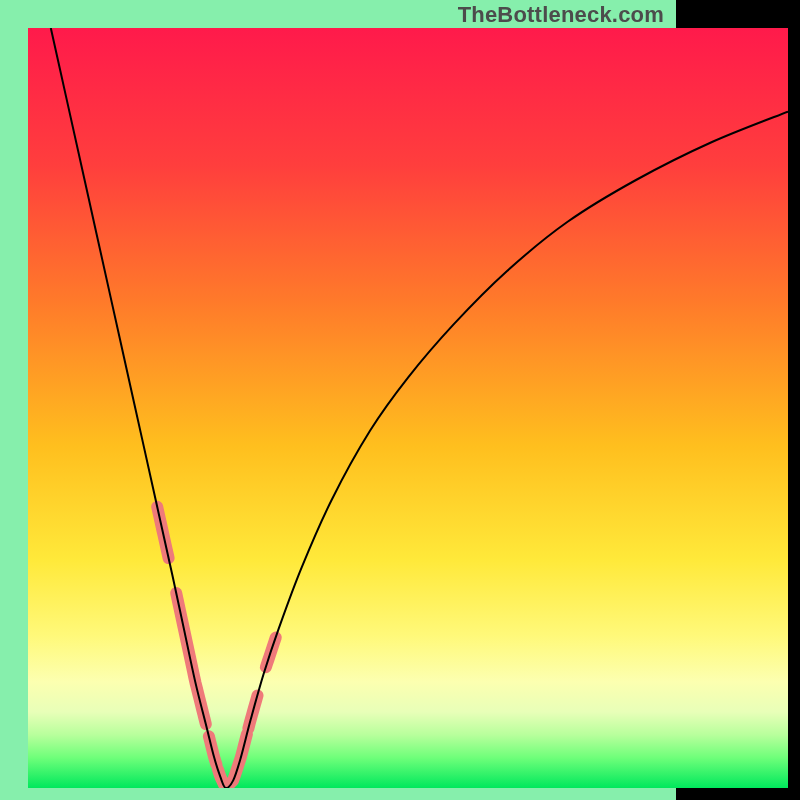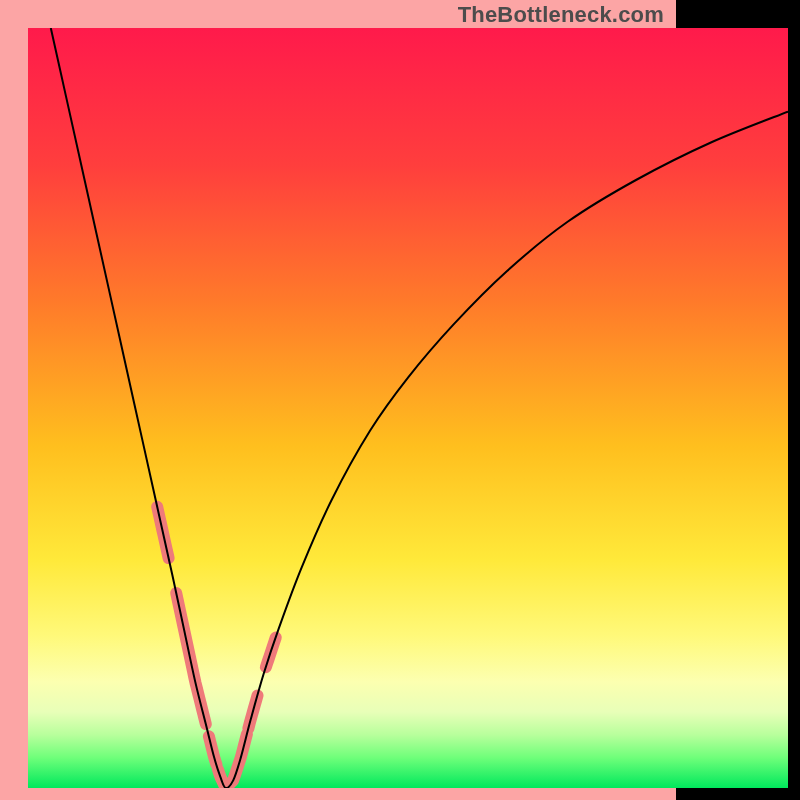--- a/index.html
+++ b/index.html
@@ -1,21 +1,21 @@
 <!DOCTYPE html>
 <html><head>
 <meta charset="utf-8">
 <style>
   * { margin: 0; padding: 0; box-sizing: border-box; }
   html, body { width: 800px; height: 800px; overflow: hidden; background: #000; }
   .frame {
     position: relative;
     width: 676px;
     height: 800px;
-    background: #fca5a5;
+    background: #86efac;
   }
   .plot-area {
     position: absolute;
     left: 28px;
     top: 28px;
     width: 760px;
     height: 760px;
     overflow: hidden;
   }
   .gradient-bg {

